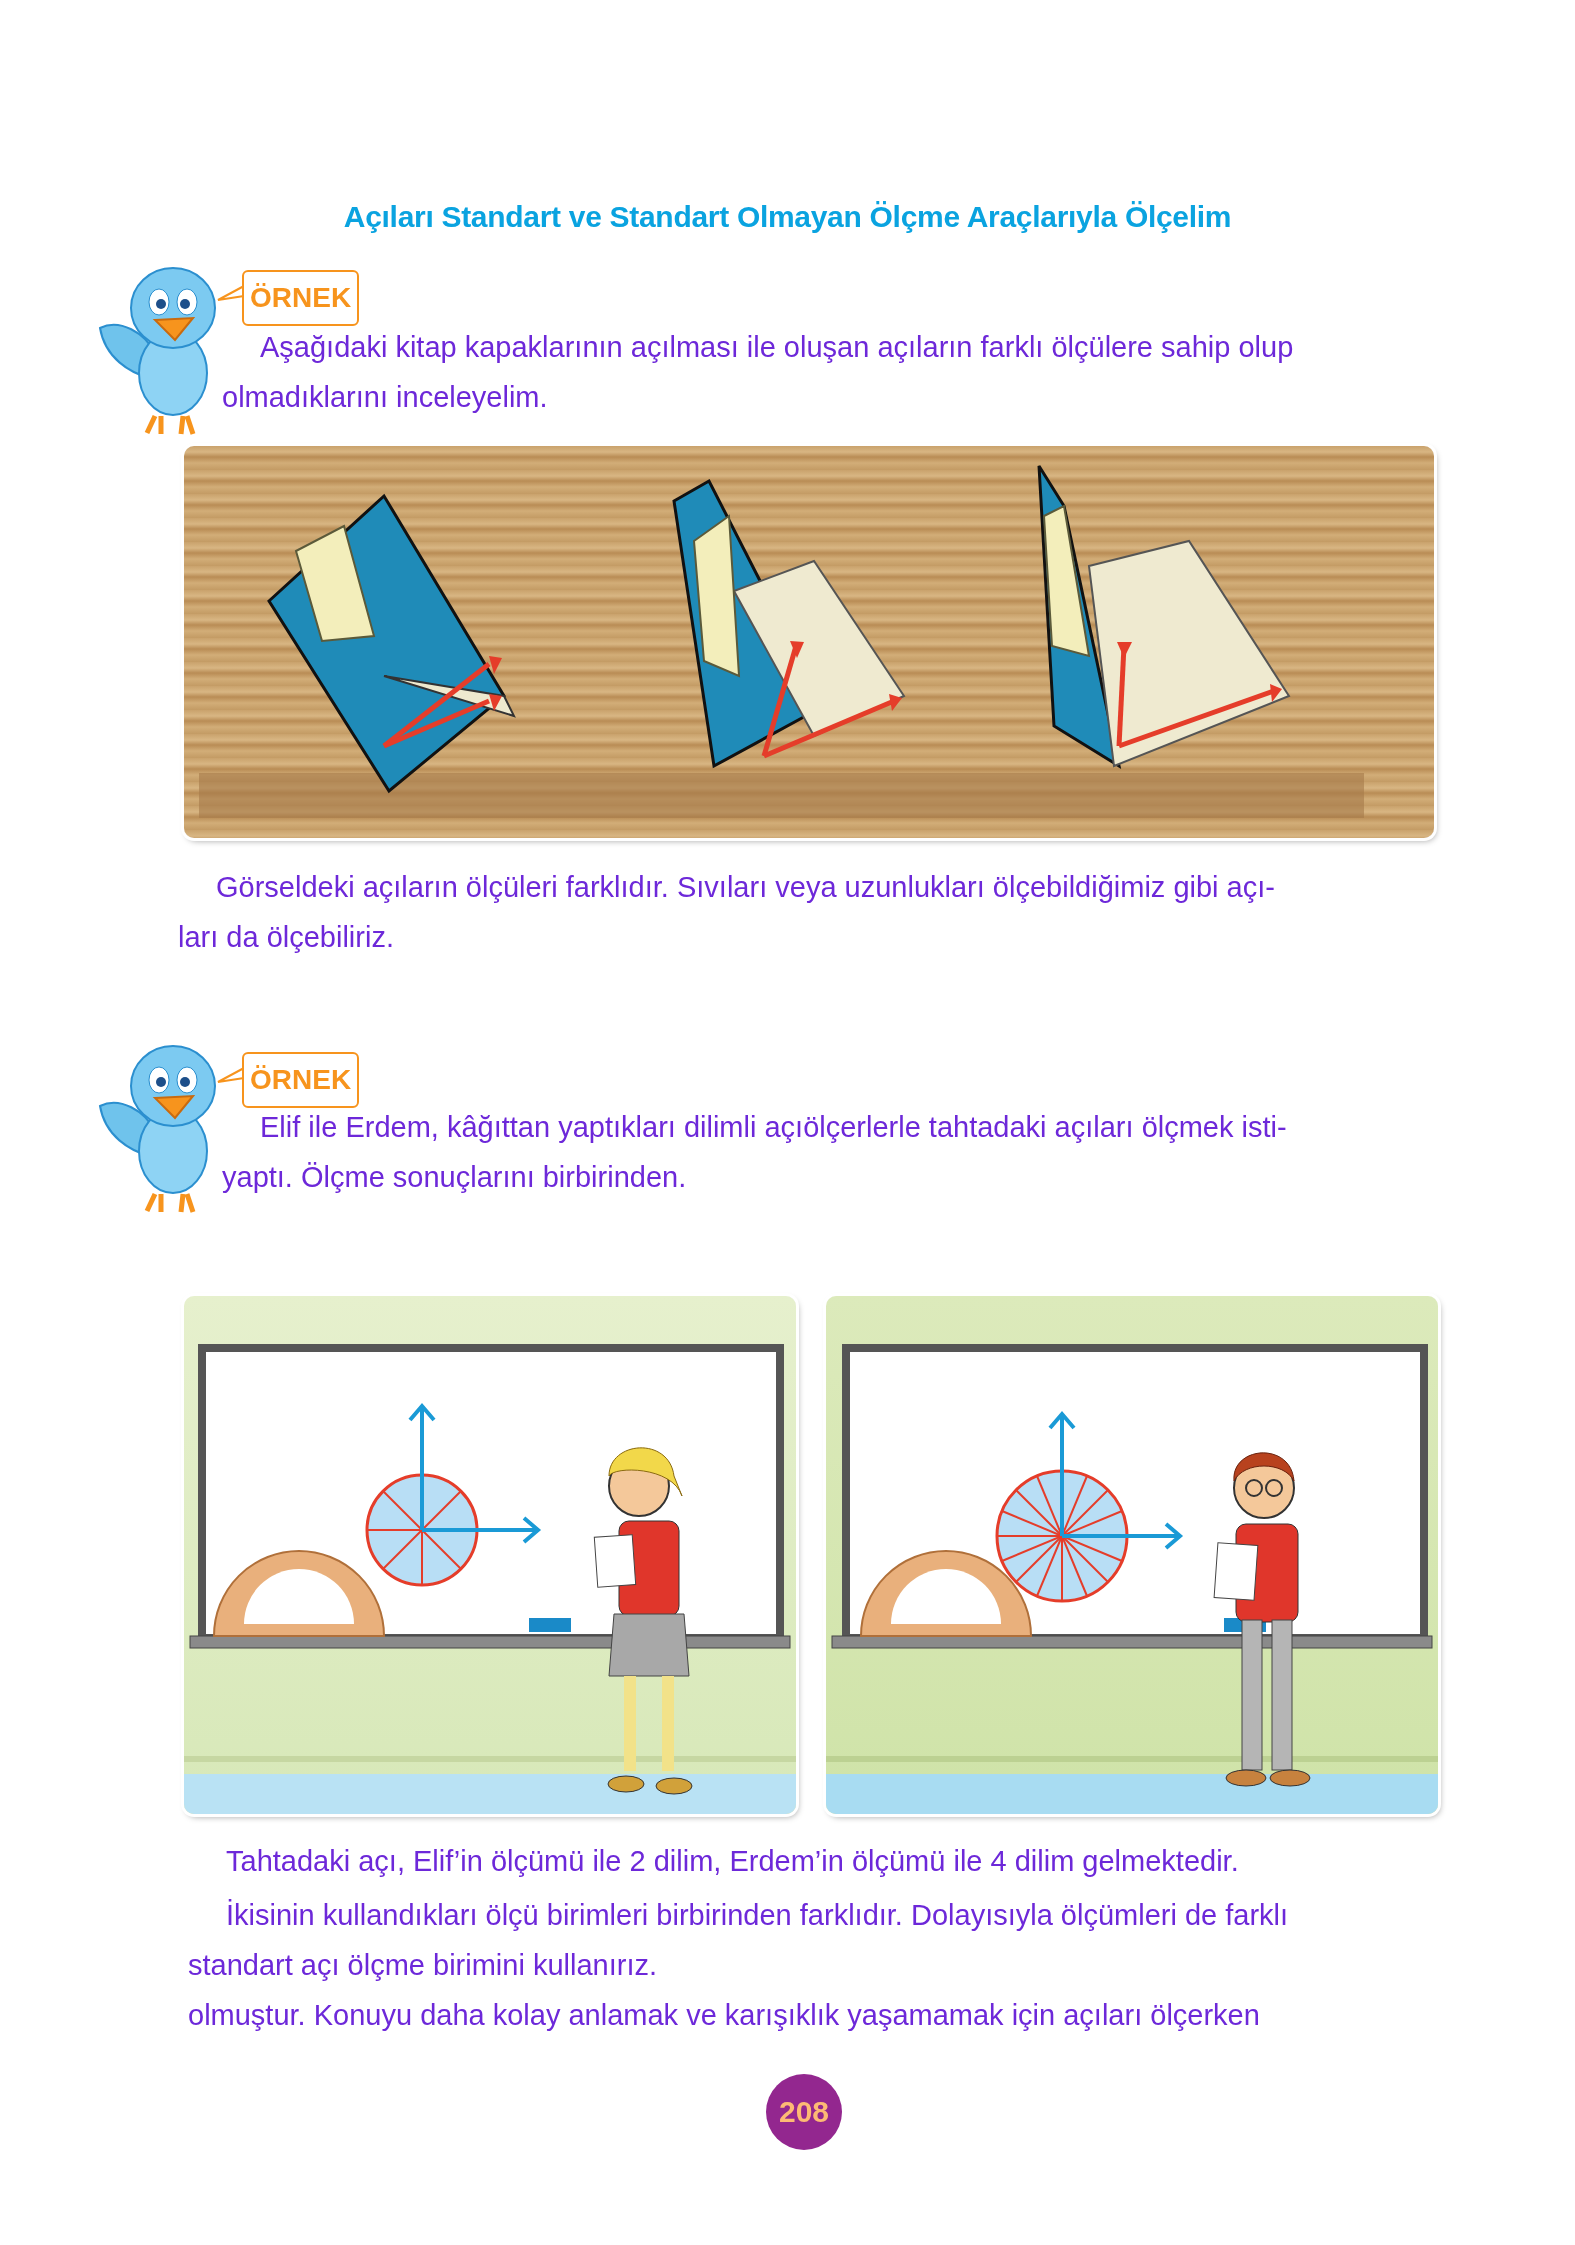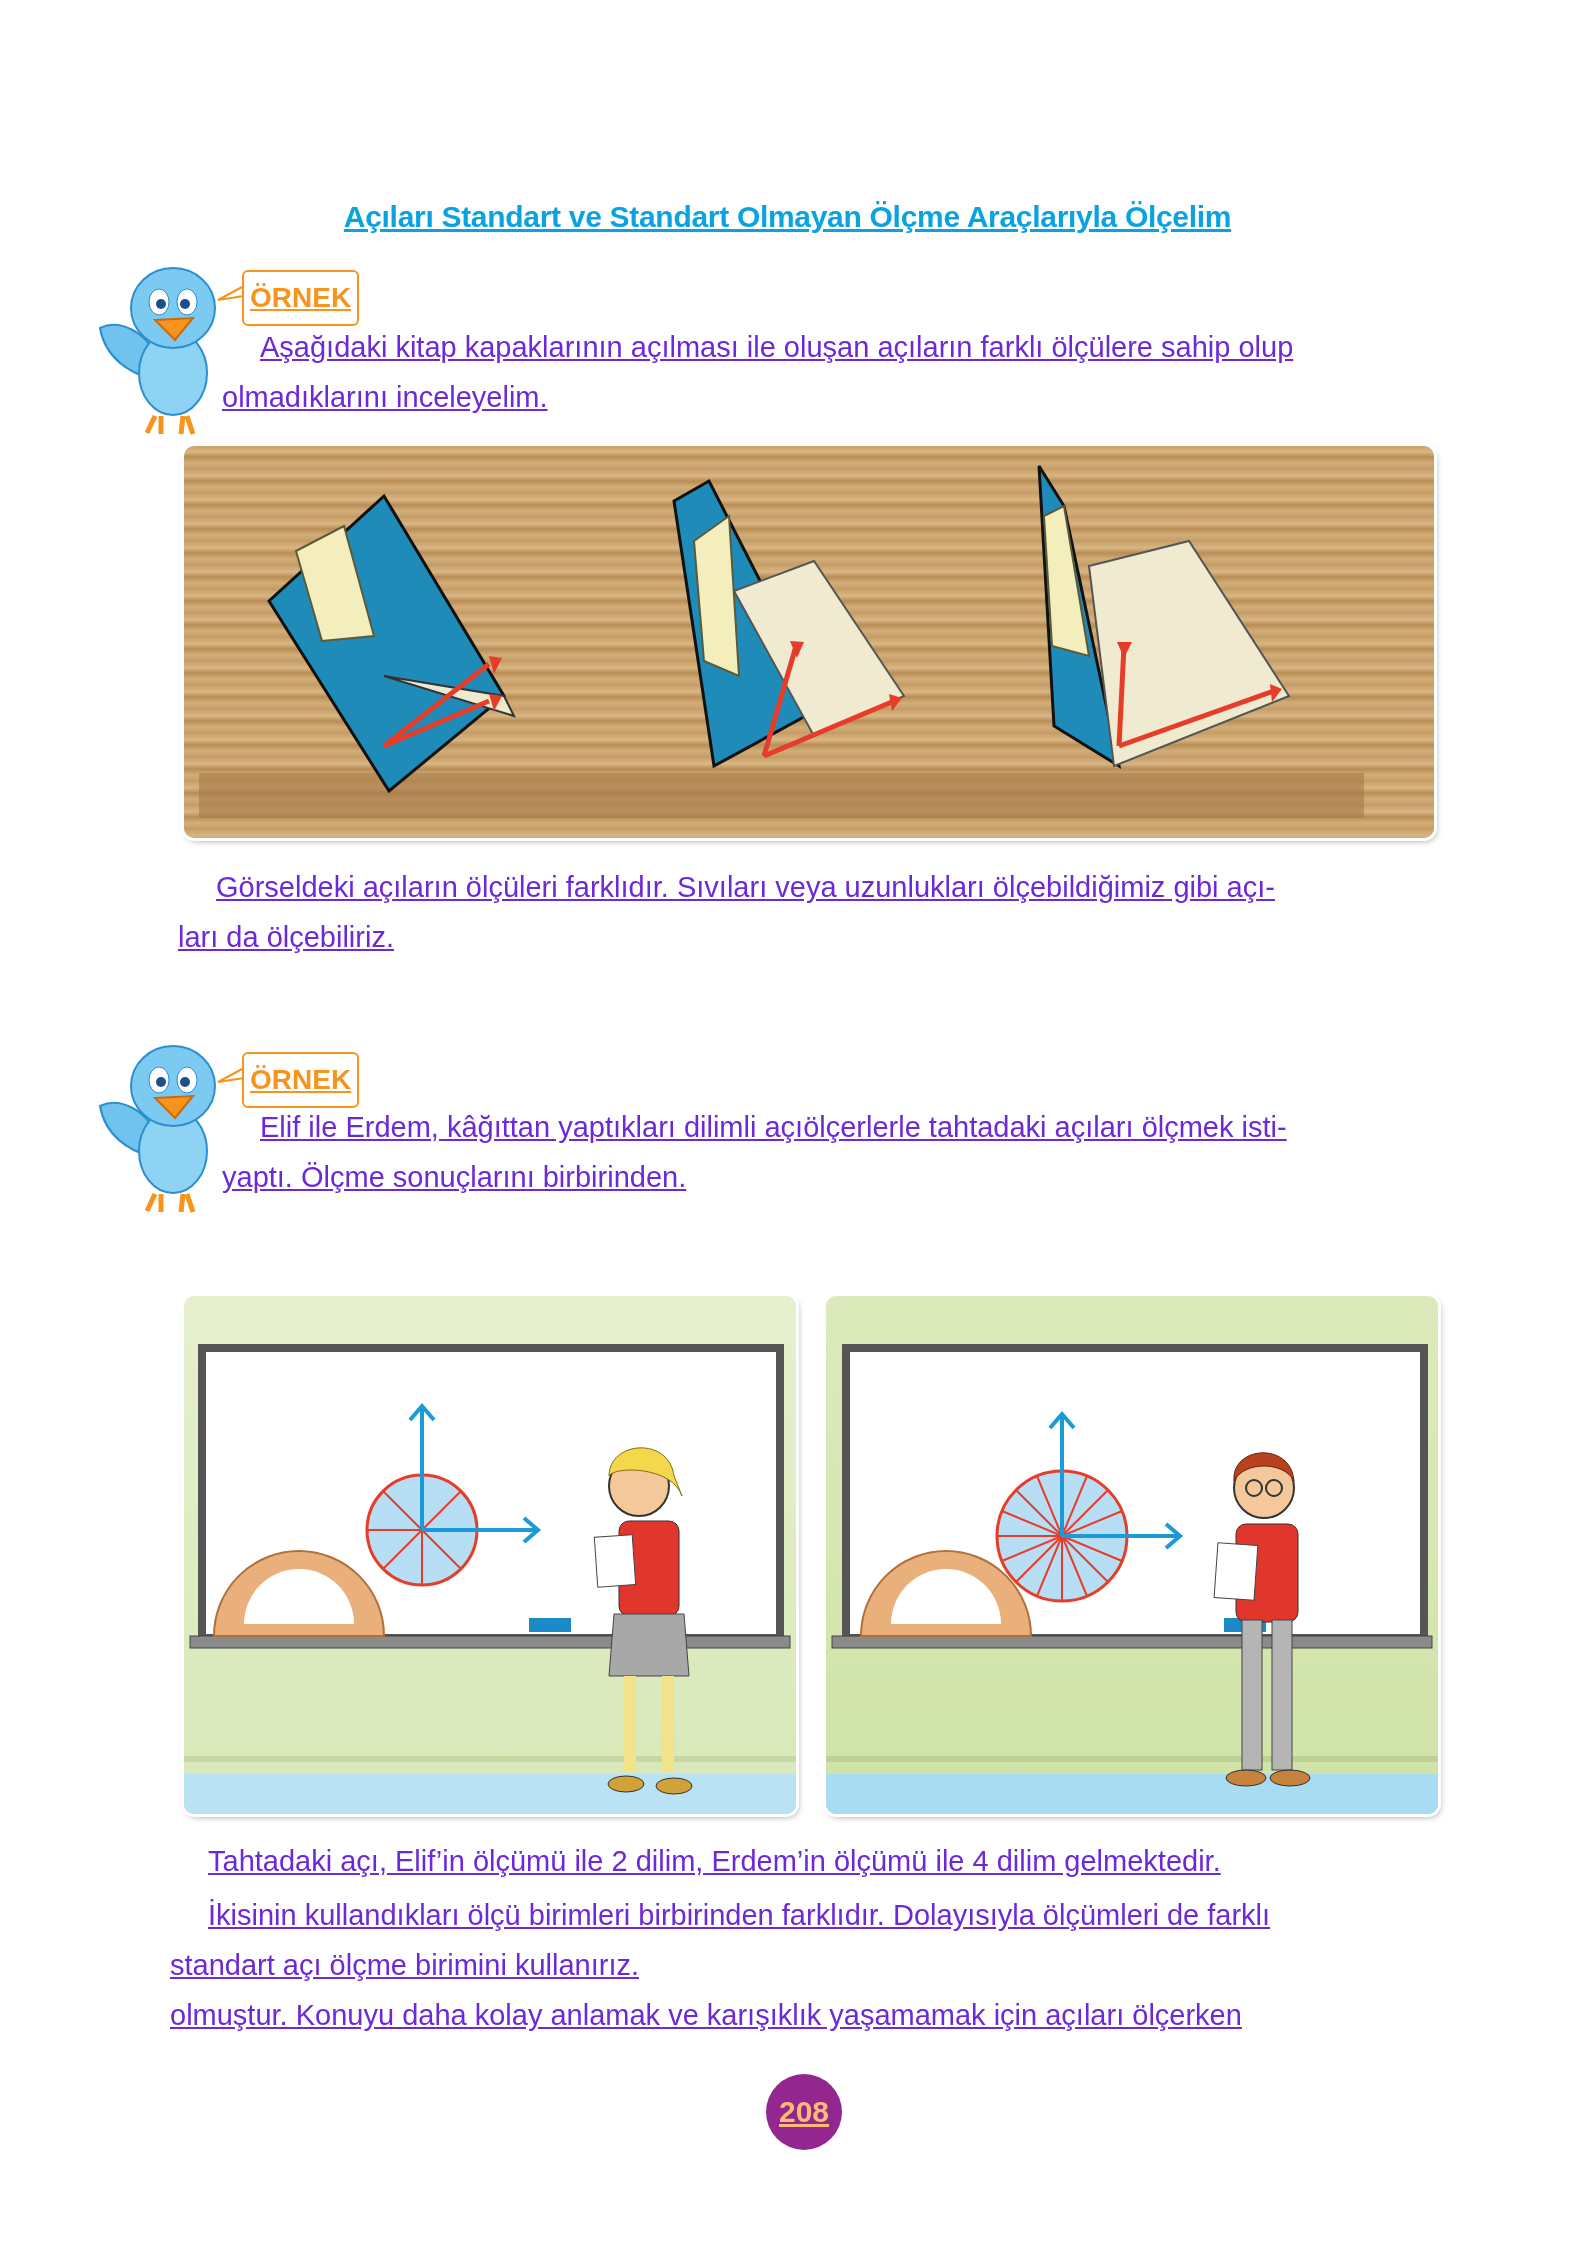--- a/index.html
+++ b/index.html
@@ -1,18 +1,18 @@
 <!DOCTYPE html>
 <html><head>
 <meta charset="utf-8">
 <style>
   html, body { margin:0; padding:0; background:#ffffff; }
   body { width:1575px; height:2245px; position:relative; overflow:hidden;
          font-family:"Liberation Sans", sans-serif; color:#231f20; }
-  .abs { position:absolute;text-decoration:underline; }
+  .abs { position:absolute; }
   .title { left:0; width:1575px; top:200px; text-align:center; color:#0aa3e0;
            font-weight:bold; font-size:30px; letter-spacing:-0.3px; }
   .para { font-size:29px; line-height:50px; color:#6d28d9; }
   .para p { margin:0; }
   .indent { text-indent:38px; }
   .ornek { border:2px solid #f7941d; border-radius:6px; color:#f7941d; font-weight:bold;
            font-size:28px; padding:8px 6px; line-height:36px; background:#fff; }
   .frame { border-radius:10px; box-shadow:0 0 0 3px #fff, 2px 3px 6px rgba(0,0,0,0.35); overflow:hidden; }
   .page-num { left:766px; top:2074px; width:76px; height:76px; border-radius:50%; background:#93278f;
               color:#fdba74; font-weight:bold; font-size:30px; text-align:center; line-height:76px; }
@@ -177,20 +177,20 @@
     <circle cx="448" cy="192" r="8" fill="none" stroke="#333" stroke-width="2"></circle>
     <rect x="410" y="228" width="62" height="98" rx="10" fill="#e0362b" stroke="#333"></rect>
     <rect x="390" y="248" width="40" height="55" fill="#fff" stroke="#444" transform="rotate(4 410 275)"></rect>
     <rect x="416" y="324" width="20" height="150" fill="#b5b5b5" stroke="#444"></rect>
     <rect x="446" y="324" width="20" height="150" fill="#b5b5b5" stroke="#444"></rect>
     <ellipse cx="420" cy="482" rx="20" ry="8" fill="#c7823e" stroke="#333"></ellipse>
     <ellipse cx="464" cy="482" rx="20" ry="8" fill="#c7823e" stroke="#333"></ellipse>
   </svg>
 </div>
 
-<div class="abs para" style="left:170px;top:1836px;width:1262px;">
+<div class="abs para" style="left:188px;top:1836px;width:1262px;">
   <p class="indent" style="margin-bottom:4px;">Tahtadaki açı, Elif’in ölçümü ile 2 dilim, Erdem’in ölçümü ile 4 dilim gelmektedir.</p>
   <p class="indent">İkisinin kullandıkları ölçü birimleri birbirinden farklıdır. Dolayısıyla ölçümleri de farklı</p>
   <p>standart açı ölçme birimini kullanırız.</p>
   <p>olmuştur. Konuyu daha kolay anlamak ve karışıklık yaşamamak için açıları ölçerken</p>
 </div>
 
 <div class="abs page-num">208</div>
 
 </body></html>

